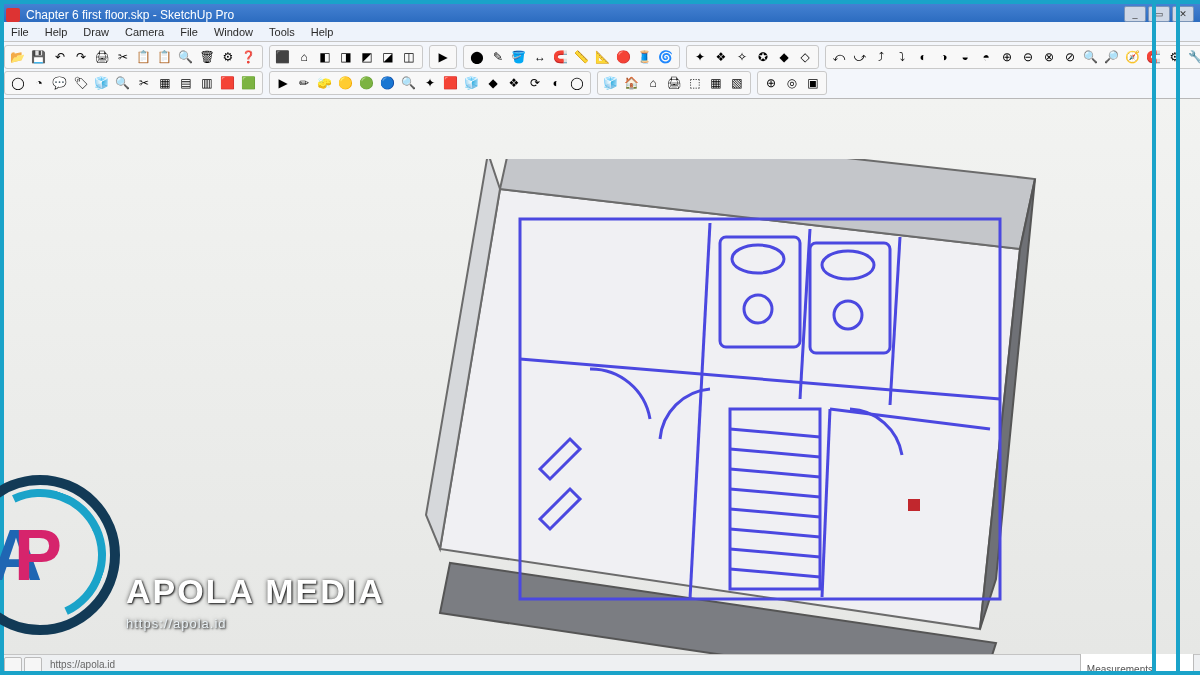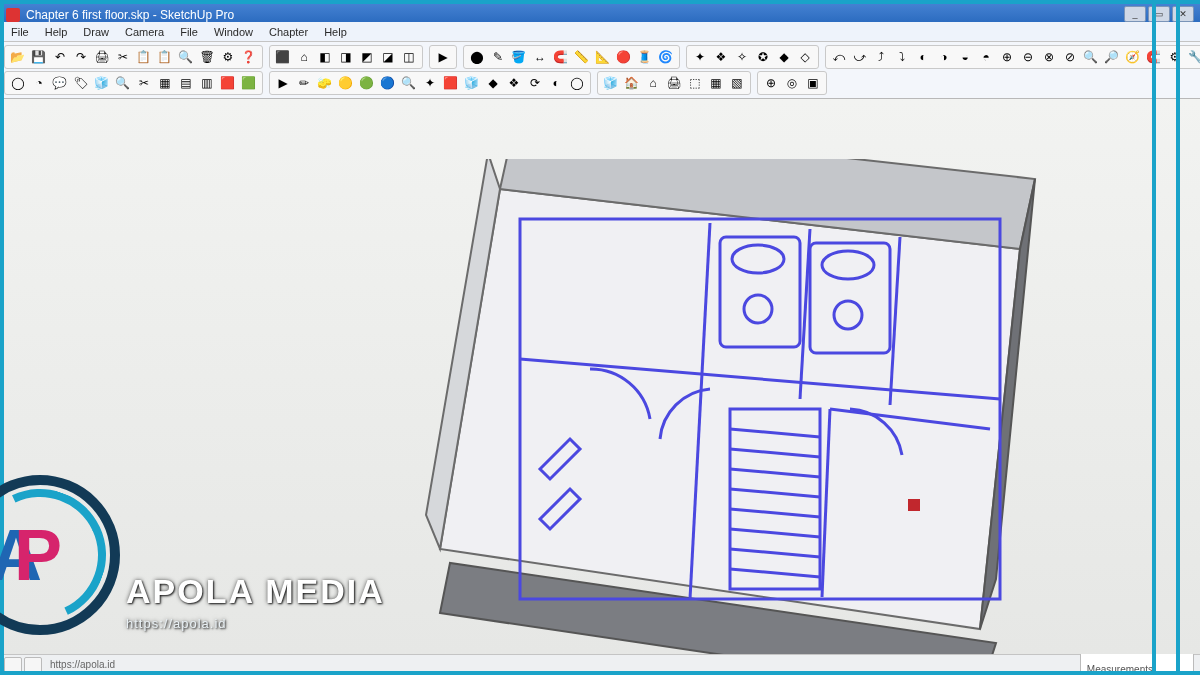--- a/index.html
+++ b/index.html
@@ -60,21 +60,21 @@
     <span class="winbtn">✕</span>
   </div>
 
   <div class="menubar">
     <span class="mi">File</span>
     <span class="mi">Help</span>
     <span class="mi">Draw</span>
     <span class="mi">Camera</span>
     <span class="mi">File</span>
     <span class="mi">Window</span>
-    <span class="mi">Chapter</span>
+    <span class="mi">Tools</span>
     <span class="mi">Help</span>
   </div>
 
   <div class="toolbars">
     <div class="tbrow" id="tbrow1">
         <span class="tgroup">
           <span class="tb">📂</span>
           <span class="tb">💾</span>
           <span class="tb">↶</span>
           <span class="tb">↷</span>

